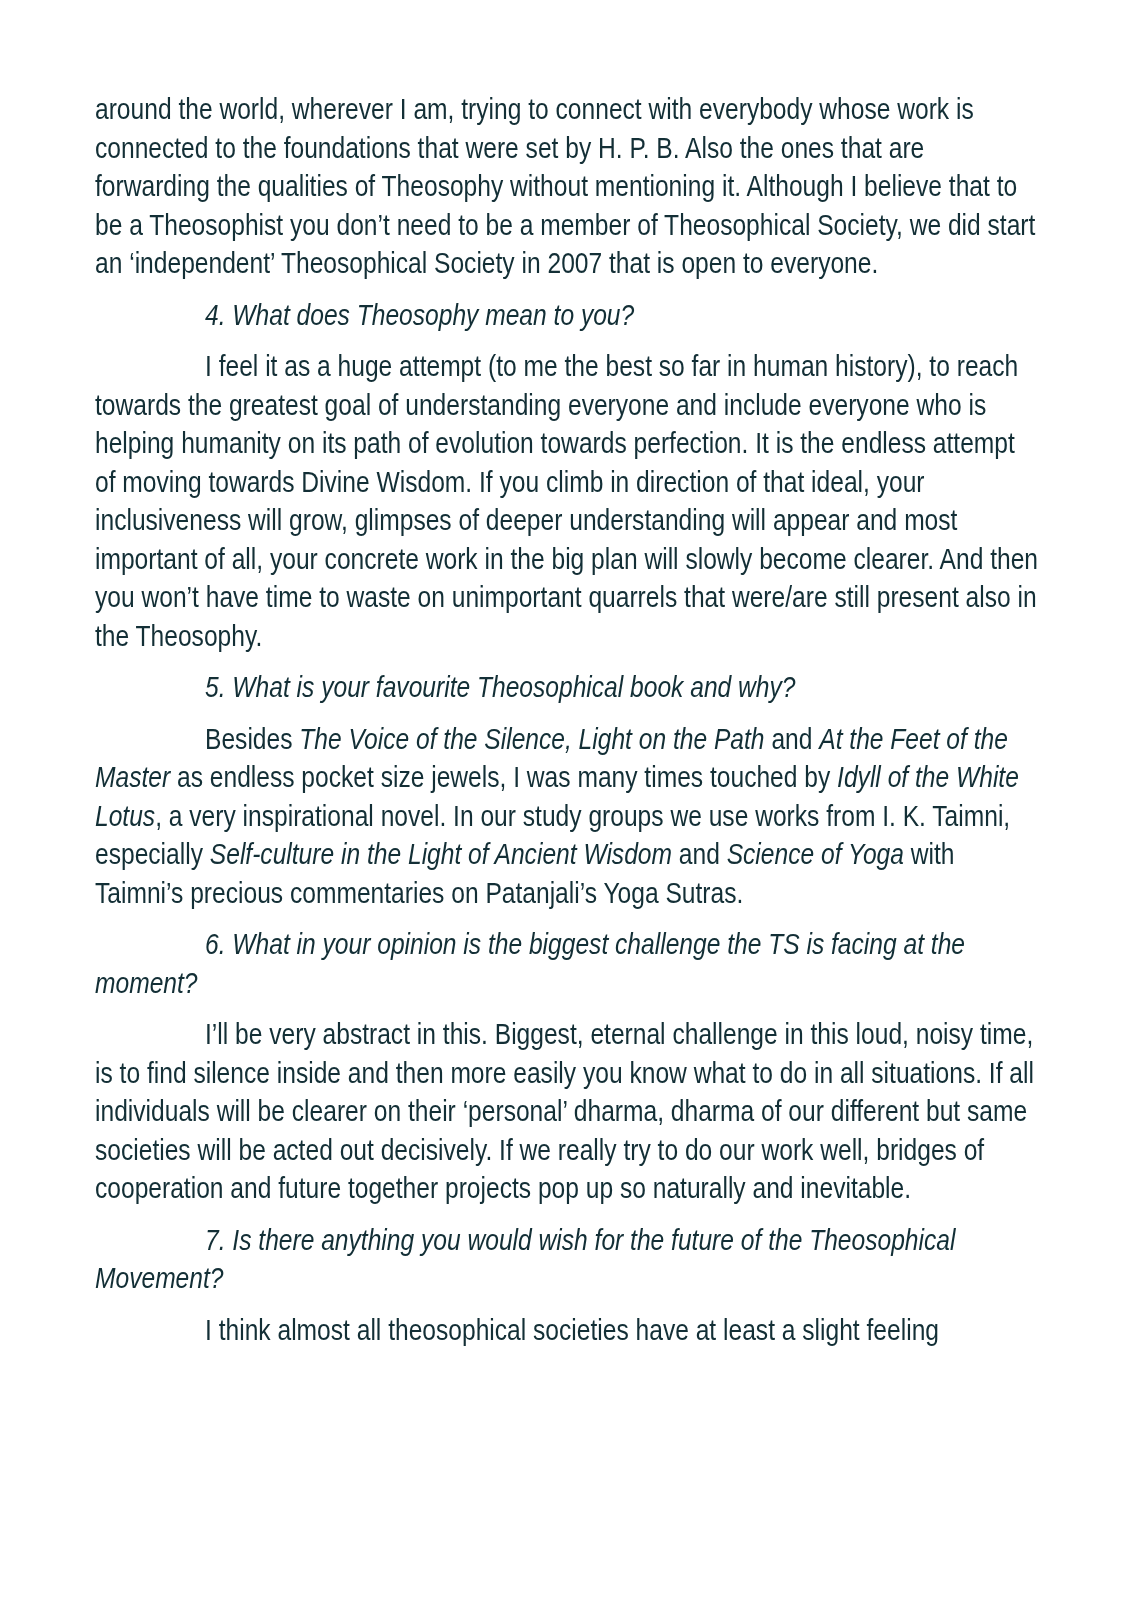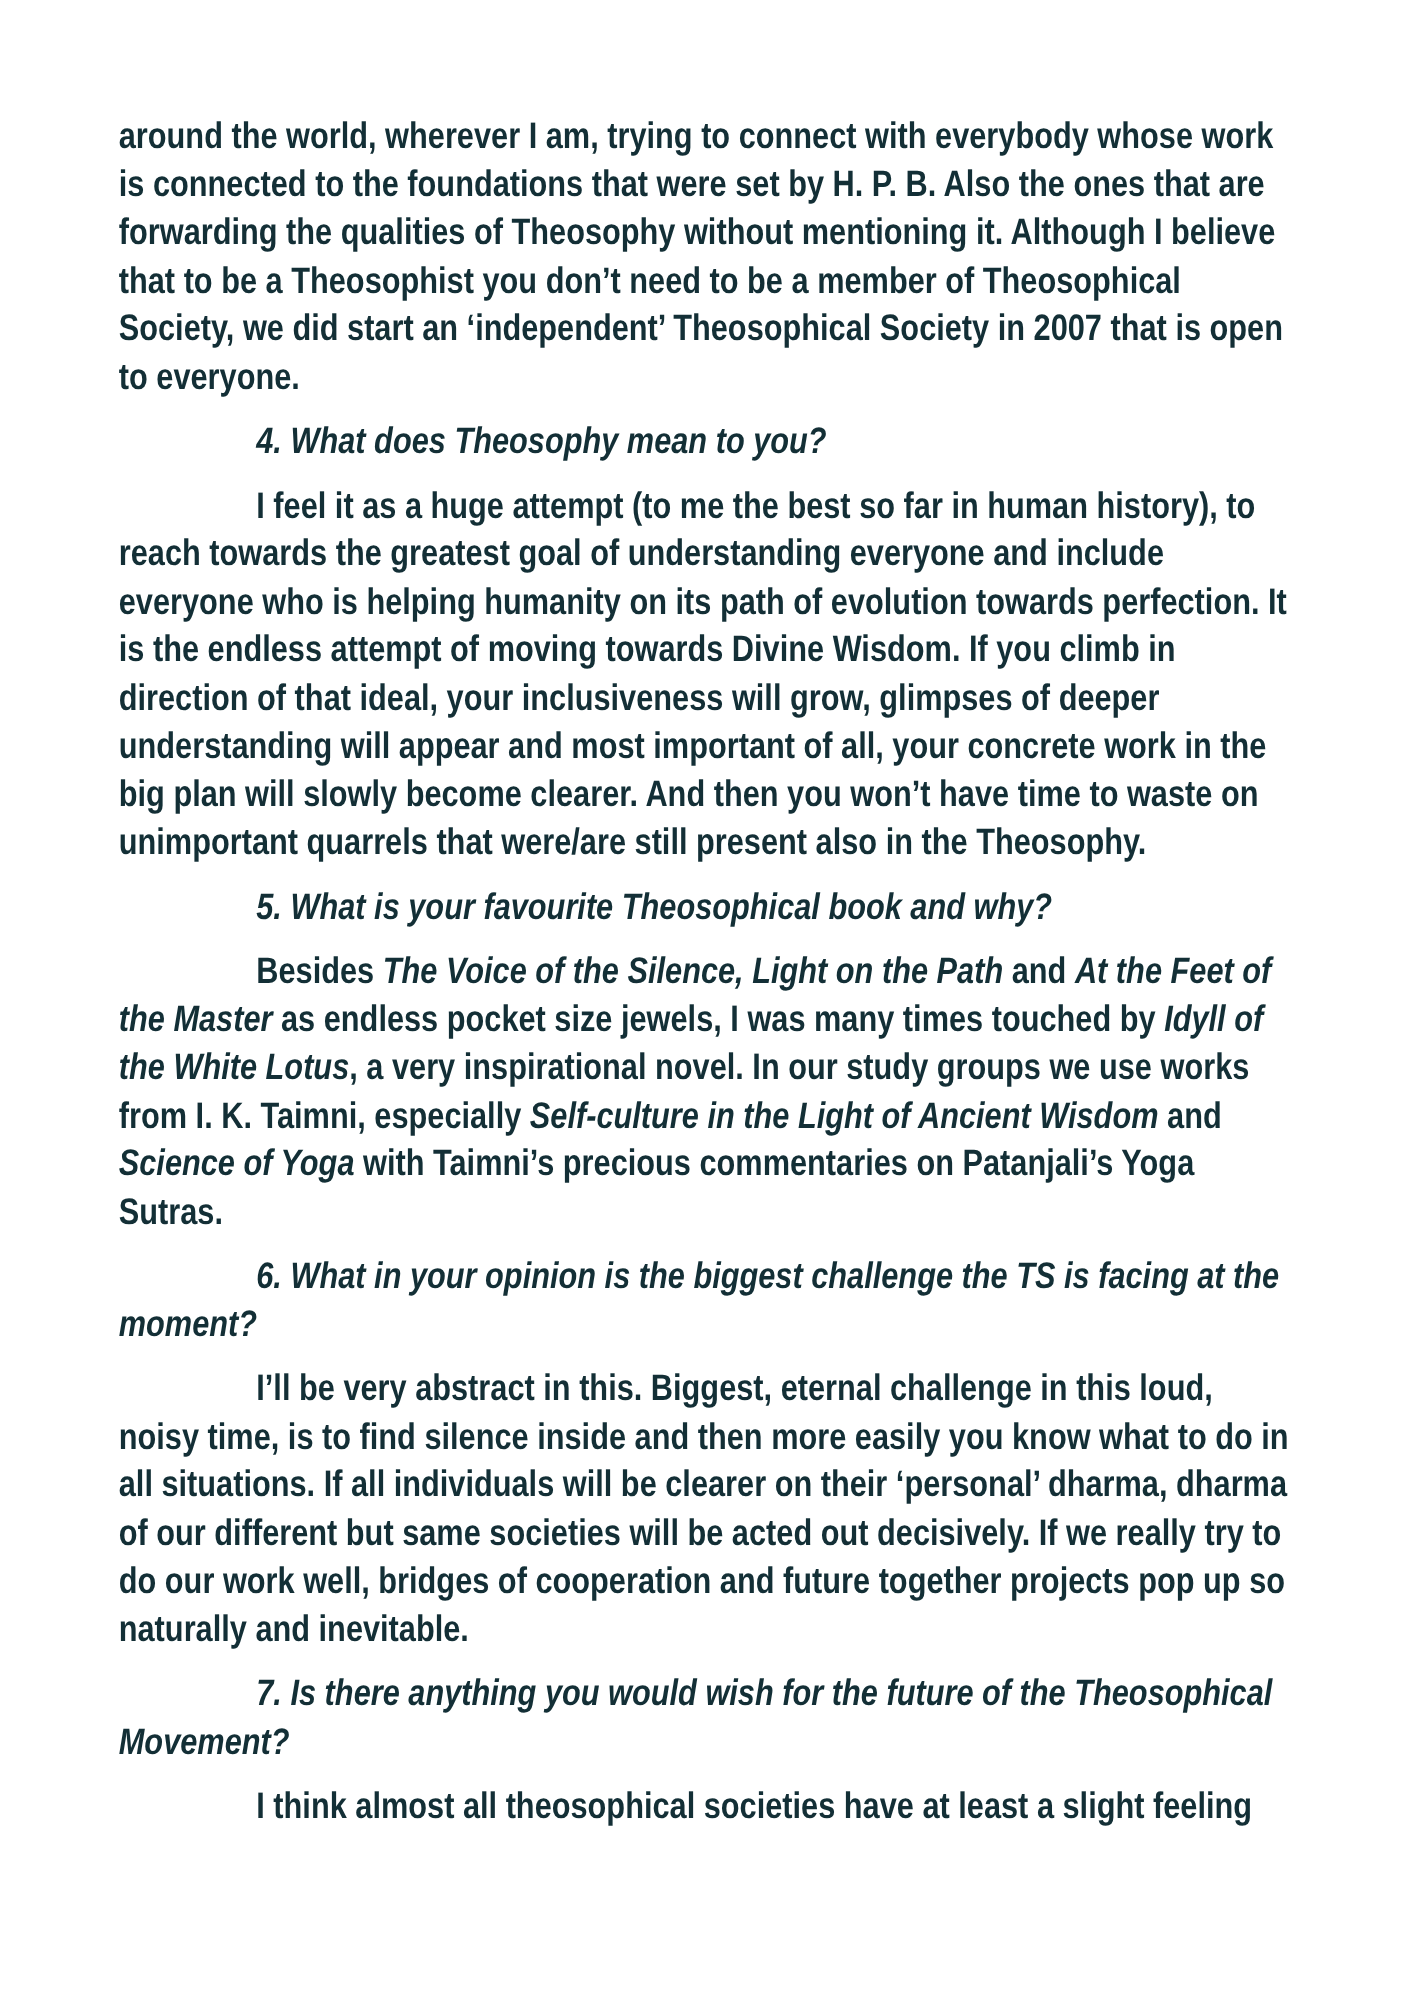--- a/index.html
+++ b/index.html
@@ -6,21 +6,20 @@
     margin: 0;
     padding: 0;
     background: #ffffff;
   }
   .page {
     position: relative;
     width: 1142px;
     height: 1600px;
     background: #ffffff;
     overflow: hidden;
-    font-weight: bold;
   }
   
   .textblock {
     position: absolute;
     left: 95px;
     top: 90px;
     width: 1135px;
     transform: scaleX(0.8335);
     transform-origin: 0 0;
     font-family: "Liberation Sans", sans-serif;

